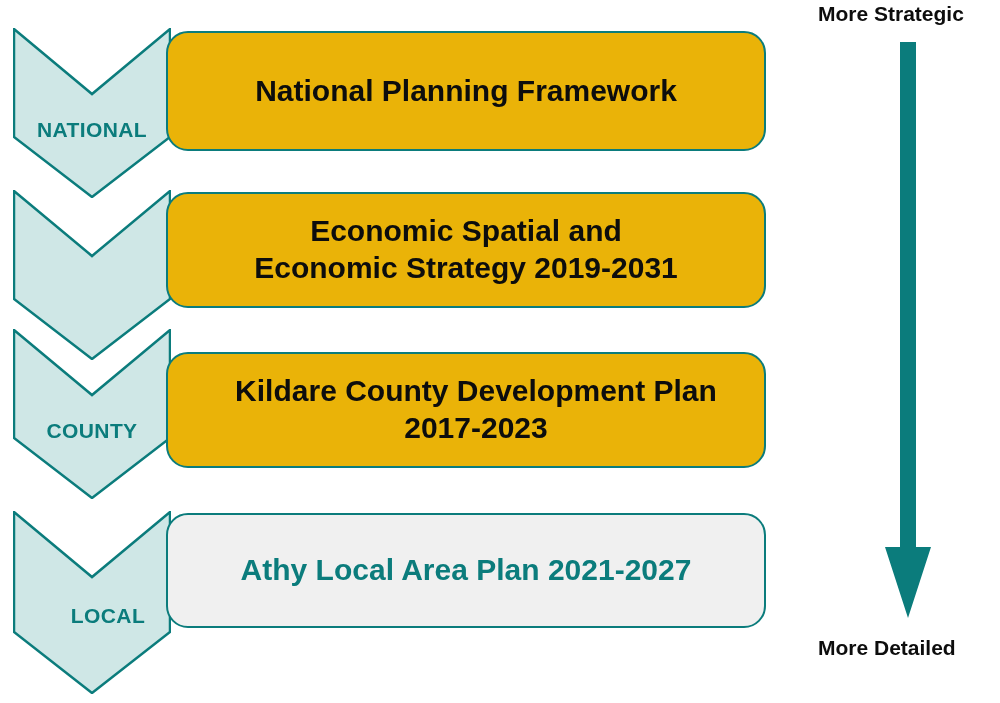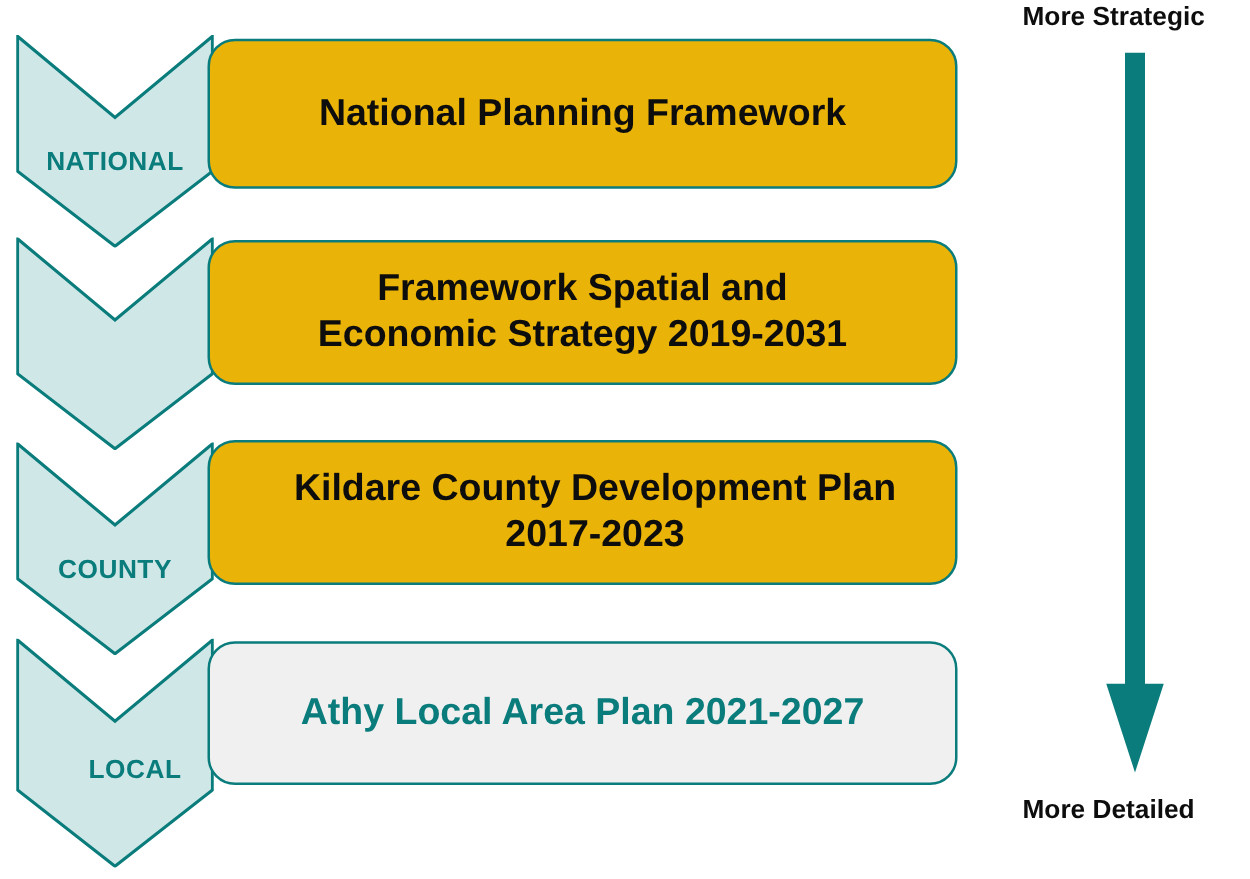--- a/index.html
+++ b/index.html
@@ -109,26 +109,26 @@
   </div>
 
   <div class="chevron-wrap" style="top:190px; height:170px;">
     <svg class="chevron-svg" width="158" height="170" viewBox="0 0 158 170">
       <polygon points="1,1 79,66 157,1 157,109 79,169 1,109" fill="#cfe7e6" stroke="#0b7c7c" stroke-width="2.5" stroke-linejoin="miter"></polygon>
     </svg>
   </div>
 
   <div class="doc-box" style="top:192px; height:116px;">
     <div class="doc-text">
-      <span>Framework Spatial and</span><br>
+      <span>Economic Spatial and</span><br>
       <span>Economic Strategy 2019-2031</span>
     </div>
   </div>
 
-  <div class="chevron-wrap" style="top:354px; height:170px;">
+  <div class="chevron-wrap" style="top:329px; height:170px;">
     <svg class="chevron-svg" width="158" height="170" viewBox="0 0 158 170">
       <polygon points="1,1 79,66 157,1 157,109 79,169 1,109" fill="#cfe7e6" stroke="#0b7c7c" stroke-width="2.5" stroke-linejoin="miter"></polygon>
     </svg>
     <div class="chevron-label" style="top:90px;">COUNTY</div>
   </div>
 
   <div class="doc-box" style="top:352px; height:116px;padding-left:20px;">
     <div class="doc-text">
       <span>Kildare County Development Plan</span><br>
       <span>2017-2023</span>

